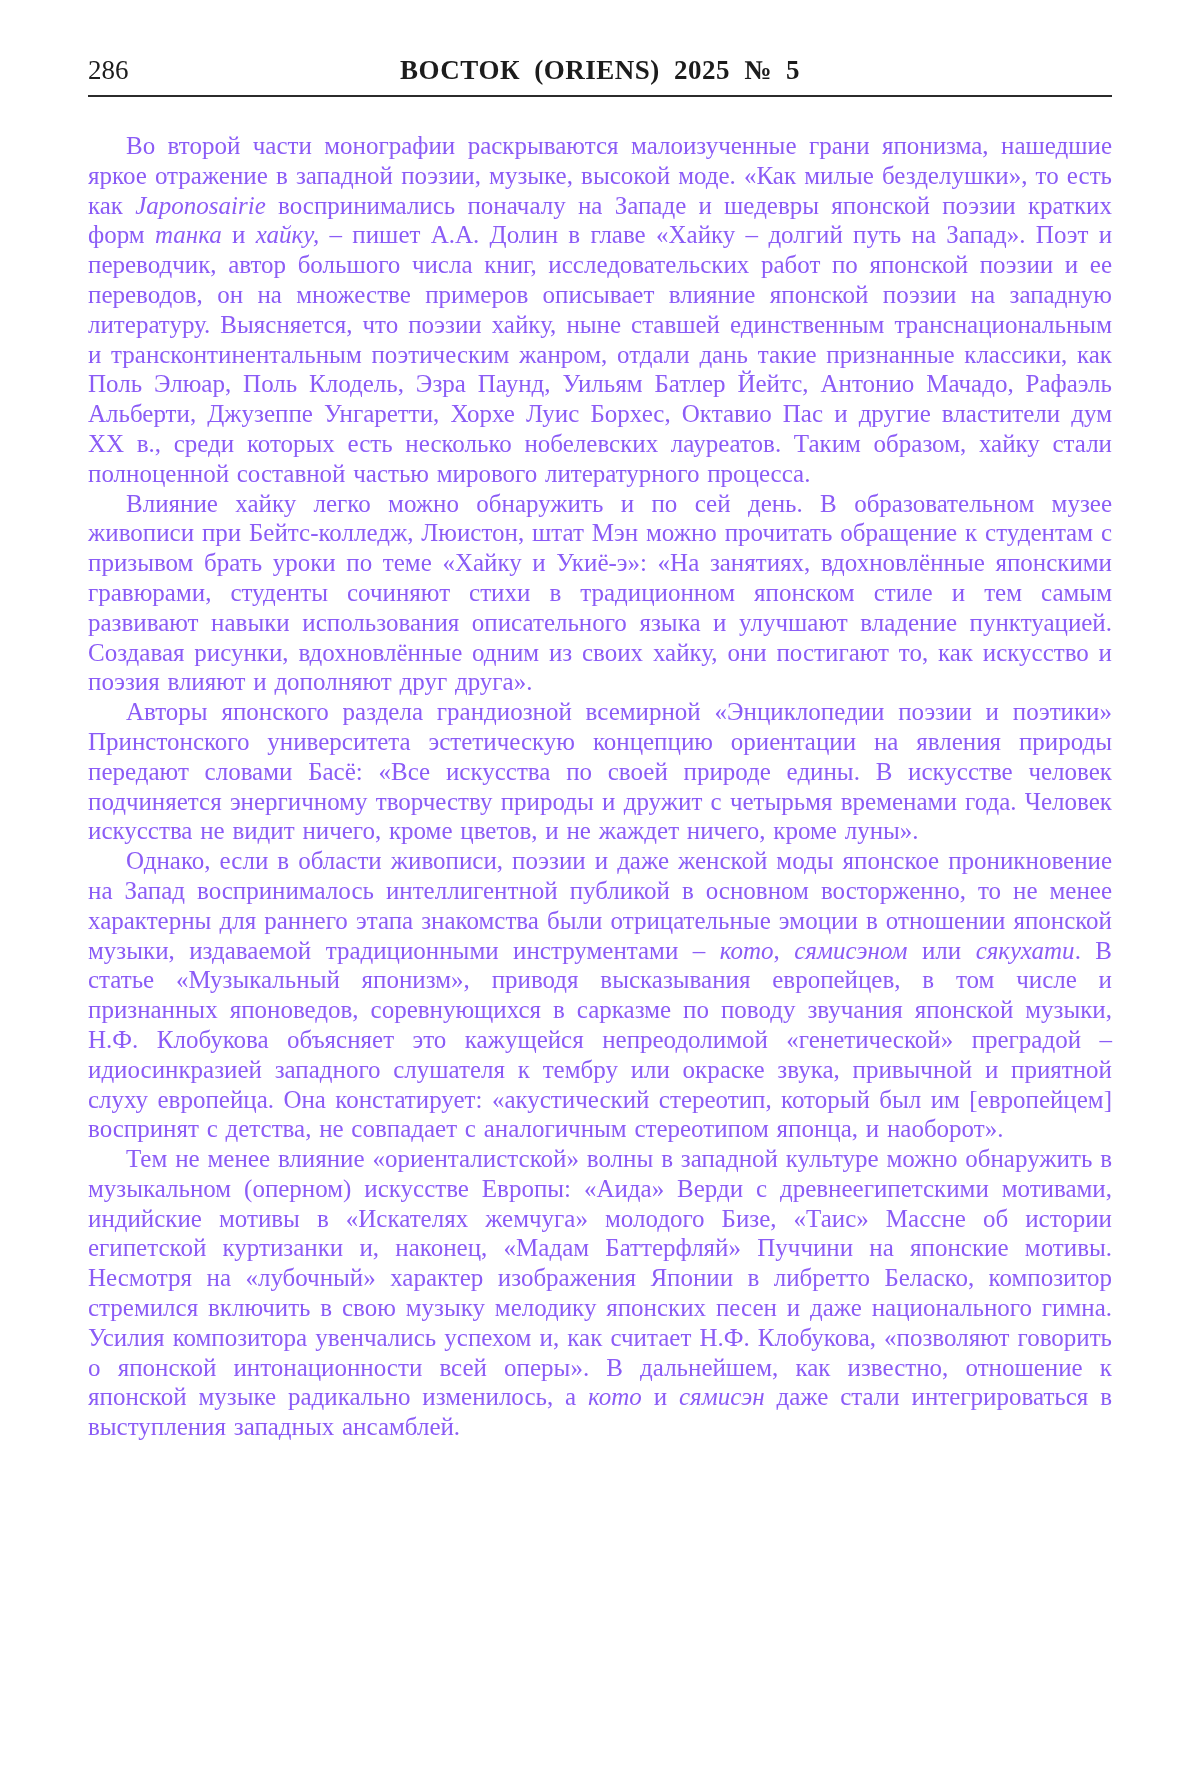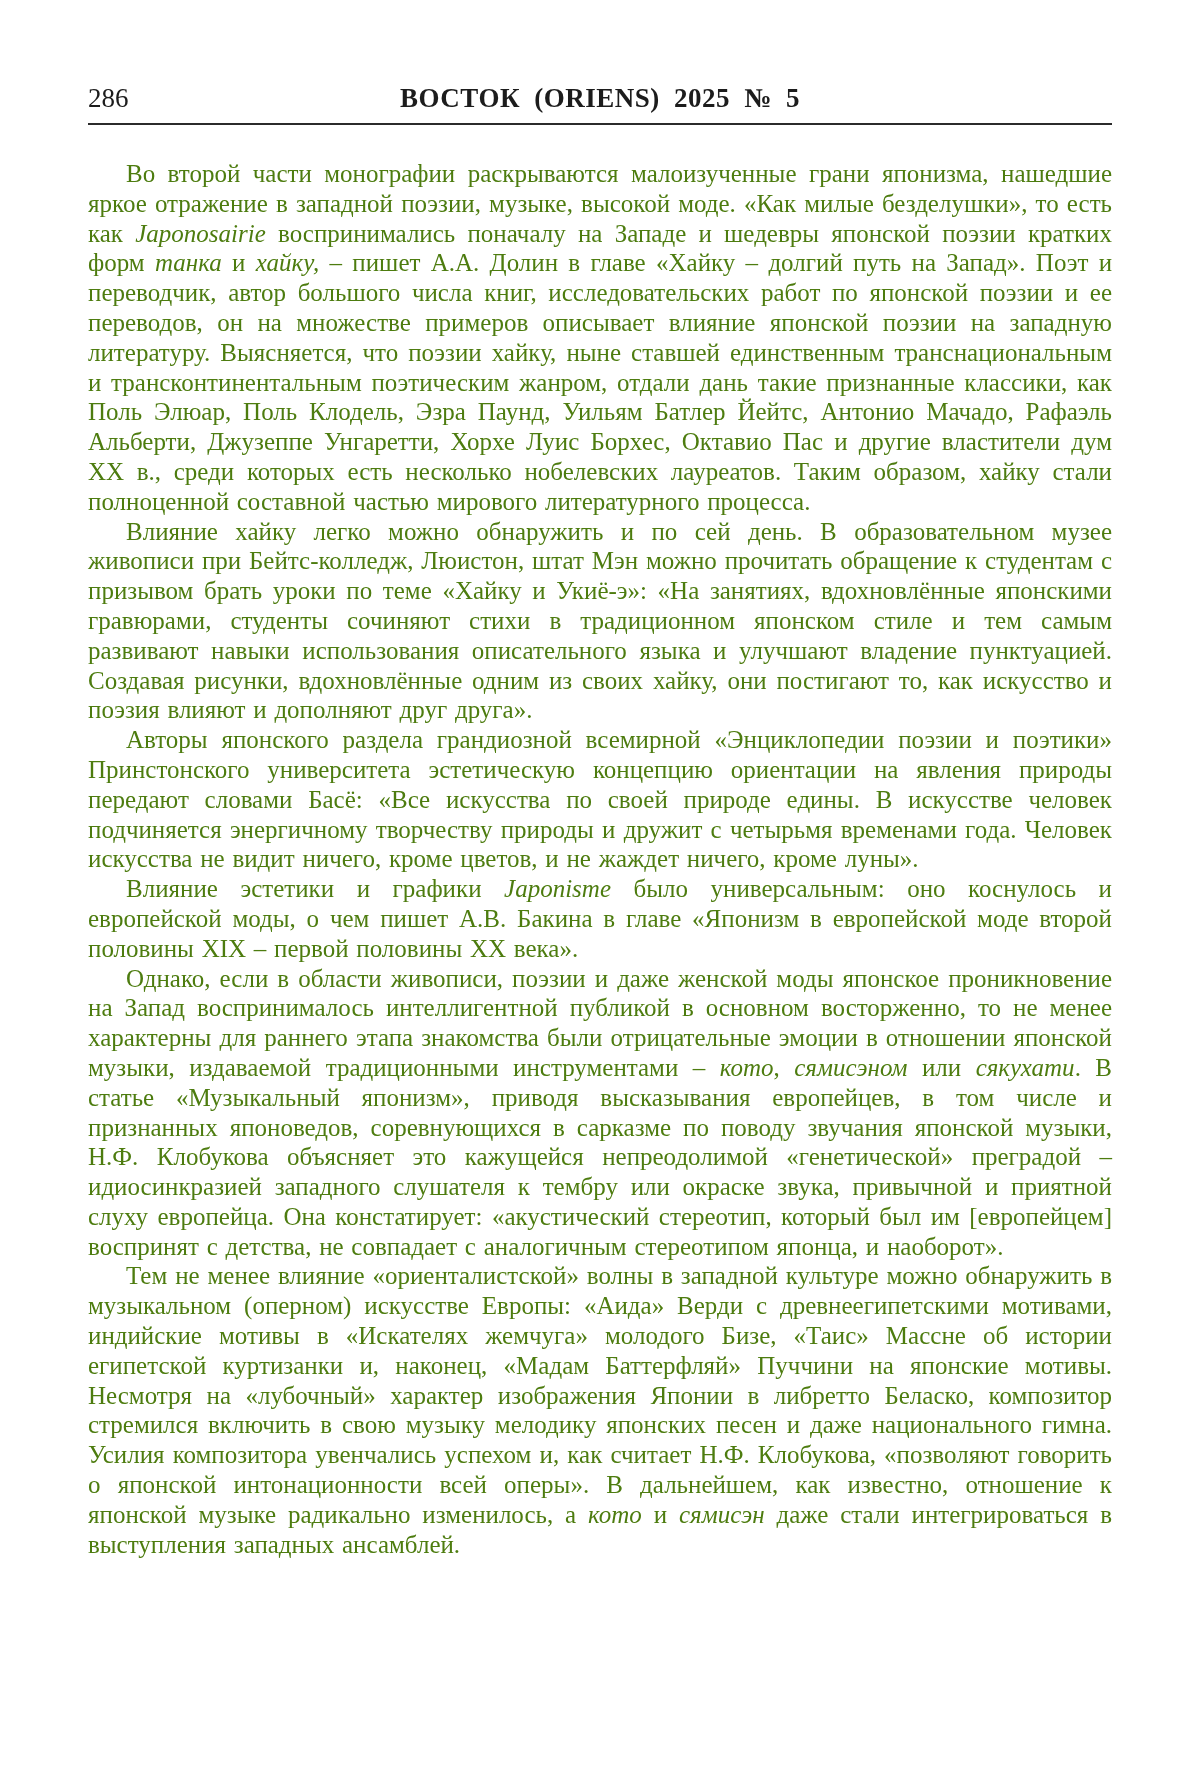--- a/index.html
+++ b/index.html
@@ -11,21 +11,21 @@
     width: 1200px;
     height: 1780px;
     font-family: "Liberation Serif", "DejaVu Serif", serif;
     color: #1c1c1c;
     overflow: hidden;
   }
   .page {
     box-sizing: border-box;
     width: 1200px;
     height: 1780px;
-    padding: 82px 88px 40px 88px;
+    padding: 54px 88px 40px 88px;
     background: #ffffff;
   }
   .page-header {
     position: relative;
     height: 32px;
   }
   .page-number {
     position: absolute;
     left: 0;
     top: 0;
@@ -50,21 +50,21 @@
   .article-body {
     margin-top: 34px;
   }
   .article-body p {
     margin: 0;
     font-size: 25px;
     line-height: 29.8px;
     text-align: justify;
     text-indent: 38px;
     word-spacing: 1.5px;
-    color: #4d7c0f;
+    color: #8b5cf6;
   }
   .article-body p i {
     font-style: italic;
   }
 </style>
 </head>
 <body>
 
 <div class="page">
 
@@ -72,18 +72,17 @@
     <span class="page-number">286</span>
     <div class="journal-title">ВОСТОК (ORIENS) 2025 № 5</div>
   </div>
 
   <hr class="header-rule">
 
   <div class="article-body">
     <p><span>Во второй части монографии раскрываются малоизученные грани японизма, нашедшие яркое отражение в западной поэзии, музыке, высокой моде. «Как милые безделушки», то есть как </span><i>Japonosairie</i><span> воспринимались поначалу на Западе и шедевры японской поэзии кратких форм </span><i>танка</i><span> и </span><i>хайку,</i><span> – пишет А.А. Долин в главе «Хайку – долгий путь на Запад». Поэт и переводчик, автор большого числа книг, исследовательских работ по японской поэзии и ее переводов, он на множестве примеров описывает влияние японской поэзии на западную литературу. Выясняется, что поэзии хайку, ныне ставшей единственным транснациональным и трансконтинентальным поэтическим жанром, отдали дань такие признанные классики, как Поль Элюар, Поль Клодель, Эзра Паунд, Уильям Батлер Йейтс, Антонио Мачадо, Рафаэль Альберти, Джузеппе Унгаретти, Хорхе Луис Борхес, Октавио Пас и другие властители дум XX в., среди которых есть несколько нобелевских лауреатов. Таким образом, хайку стали полноценной составной частью мирового литературного процесса.</span></p>
     <p><span>Влияние хайку легко можно обнаружить и по сей день. В образовательном музее живописи при Бейтс-колледж, Люистон, штат Мэн можно прочитать обращение к студентам с призывом брать уроки по теме «Хайку и Укиё-э»: «На занятиях, вдохновлённые японскими гравюрами, студенты сочиняют стихи в традиционном японском стиле и тем самым развивают навыки использования описательного языка и улучшают владение пунктуацией. Создавая рисунки, вдохновлённые одним из своих хайку, они постигают то, как искусство и поэзия влияют и дополняют друг друга».</span></p>
     <p><span>Авторы японского раздела грандиозной всемирной «Энциклопедии поэзии и поэтики» Принстонского университета эстетическую концепцию ориентации на явления природы передают словами Басё: «Все искусства по своей природе едины. В искусстве человек подчиняется энергичному творчеству природы и дружит с четырьмя временами года. Человек искусства не видит ничего, кроме цветов, и не жаждет ничего, кроме луны».</span></p>
-    <p><span>Влияние эстетики и графики </span><i>Japonisme</i><span> было универсальным: оно коснулось и европейской моды, о чем пишет А.В. Бакина в главе «Японизм в европейской моде второй половины XIX – первой половины XX века».</span></p>
     <p><span>Однако, если в области живописи, поэзии и даже женской моды японское проникновение на Запад воспринималось интеллигентной публикой в основном восторженно, то не менее характерны для раннего этапа знакомства были отрицательные эмоции в отношении японской музыки, издаваемой традиционными инструментами – </span><i>кото</i><span>, </span><i>сямисэном</i><span> или </span><i>сякухати</i><span>. В статье «Музыкальный японизм», приводя высказывания европейцев, в том числе и признанных японоведов, соревнующихся в сарказме по поводу звучания японской музыки, Н.Ф. Клобукова объясняет это кажущейся непреодолимой «генетической» преградой – идиосинкразией западного слушателя к тембру или окраске звука, привычной и приятной слуху европейца. Она констатирует: «акустический стереотип, который был им [европейцем] воспринят с детства, не совпадает с аналогичным стереотипом японца, и наоборот».</span></p>
     <p><span>Тем не менее влияние «ориенталистской» волны в западной культуре можно обнаружить в музыкальном (оперном) искусстве Европы: «Аида» Верди с древнеегипетскими мотивами, индийские мотивы в «Искателях жемчуга» молодого Бизе, «Таис» Массне об истории египетской куртизанки и, наконец, «Мадам Баттерфляй» Пуччини на японские мотивы. Несмотря на «лубочный» характер изображения Японии в либретто Беласко, композитор стремился включить в свою музыку мелодику японских песен и даже национального гимна. Усилия композитора увенчались успехом и, как считает Н.Ф. Клобукова, «позволяют говорить о японской интонационности всей оперы». В дальнейшем, как известно, отношение к японской музыке радикально изменилось, а </span><i>кото</i><span> и </span><i>сямисэн</i><span> даже стали интегрироваться в выступления западных ансамблей.</span></p>
   </div>
 
 </div>
 
 </body></html>

